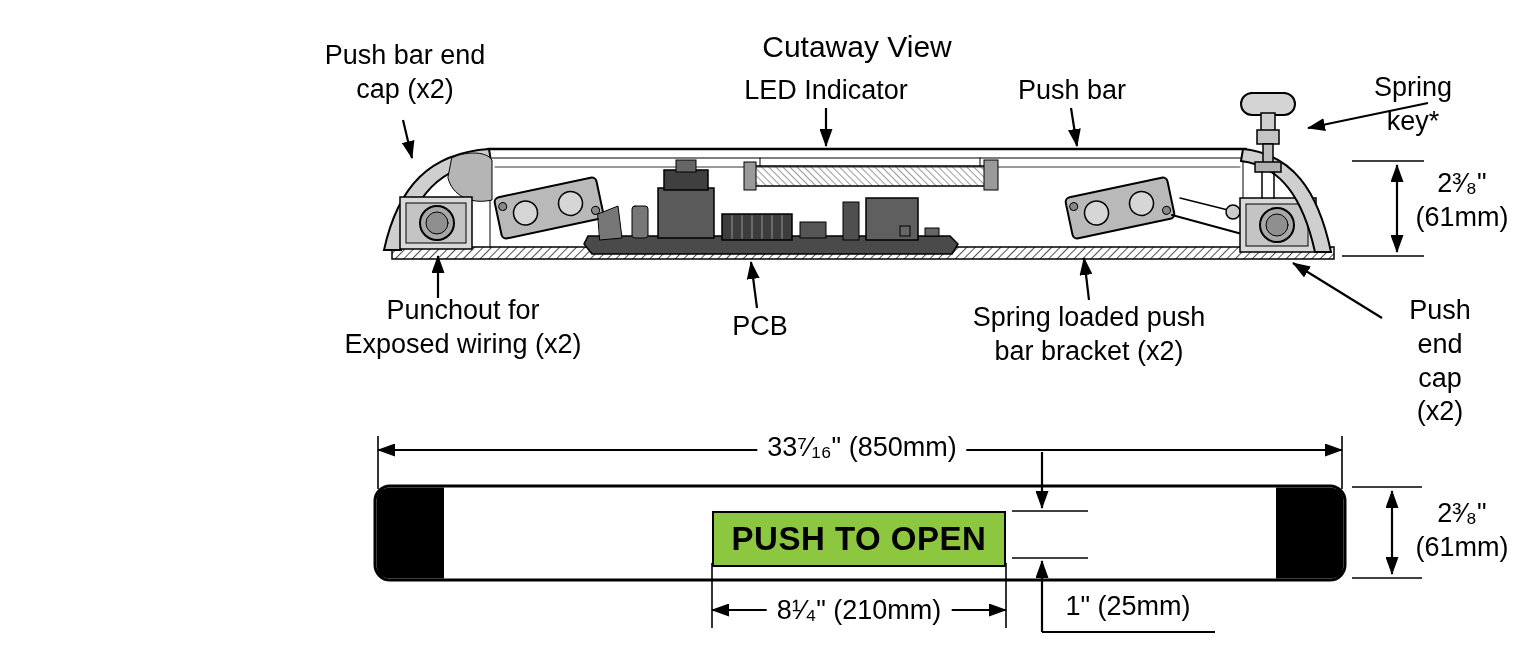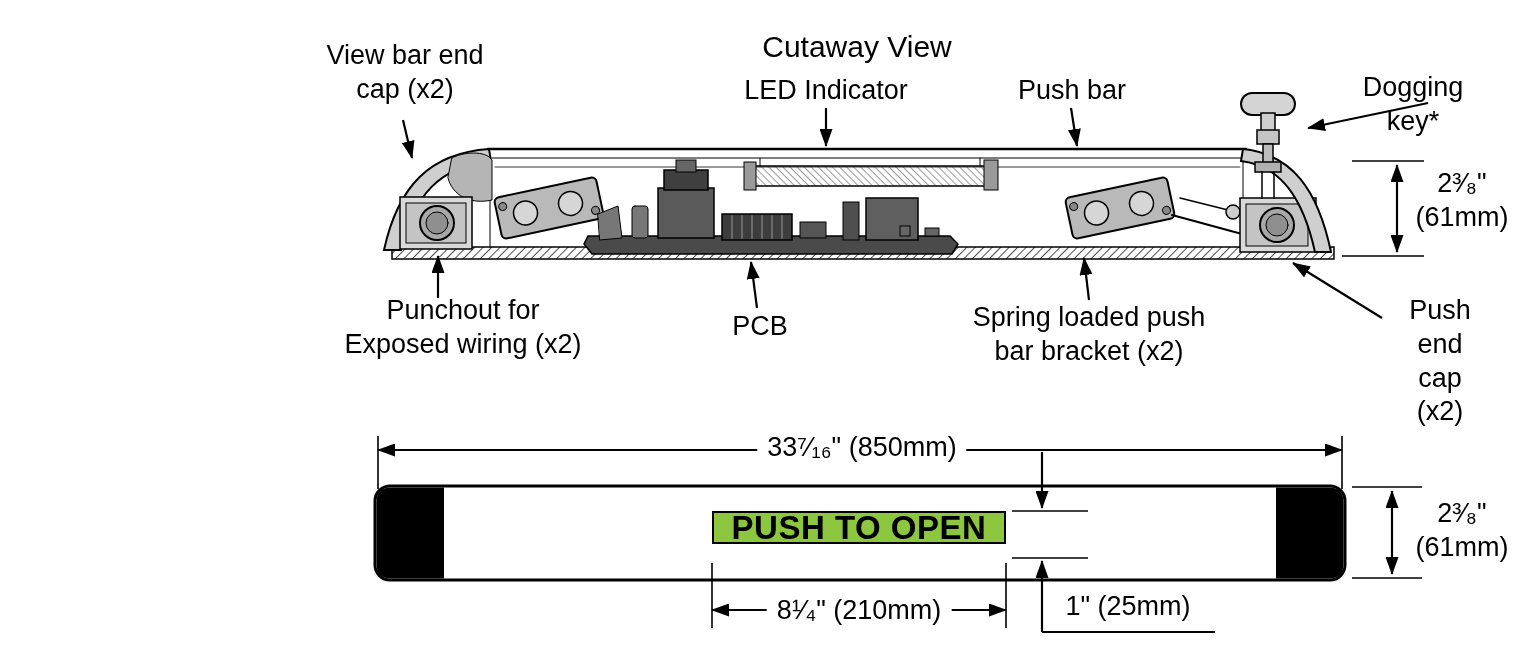--- a/index.html
+++ b/index.html
@@ -12,21 +12,21 @@
     text-align:center; white-space:pre-line;
     font-size:27px; line-height:1.25; color:#000;
   }
   .lbl.bg { background:#fff; padding:0 10px; white-space:nowrap; }
   .title { font-size:30px;margin-top:24px; }
   .footnote {
     position:absolute; left:6px; top:616px;
     font-size:27px; white-space:nowrap; text-align:left;
   }
   .ptolabel {
-    position:absolute; left:712px; top:511px; width:294px; height:33px;
+    position:absolute; left:712px; top:511px; width:294px; height:56px;
     border:2px solid #000; display:flex; align-items:center; justify-content:center;
     font-weight:700; font-size:33px; letter-spacing:0.5px; color:#000;
   }
 </style>
 </head>
 <body>
 
 <div class="stage">
 
   <svg class="draw" width="1529" height="657" viewBox="0 0 1529 657">
@@ -183,28 +183,28 @@
       <g stroke="#000">
         <line x1="1352" y1="487" x2="1422" y2="487" stroke-width="1.6"></line>
         <line x1="1352" y1="578" x2="1422" y2="578" stroke-width="1.6"></line>
         <line x1="1392" y1="491" x2="1392" y2="574" stroke-width="2.2" marker-start="url(#ah)" marker-end="url(#ah)"></line>
       </g>
     </g>
   </svg>
 
   <div class="lbl title" style="left:857px; top:4px;">Cutaway View</div>
 
-  <div class="lbl" style="left:405px; top:39px;">View bar end
+  <div class="lbl" style="left:405px; top:39px;">Push bar end
 cap (x2)</div>
 
   <div class="lbl" style="left:826px; top:74px;">LED Indicator</div>
 
   <div class="lbl" style="left:1072px; top:74px;">Push bar</div>
 
-  <div class="lbl" style="left:1413px; top:71px;">Dogging key*</div>
+  <div class="lbl" style="left:1413px; top:71px;">Spring key*</div>
 
   <div class="lbl" style="left:1462px; top:167px;">2³⁄₈"
 (61mm)</div>
 
   <div class="lbl" style="left:463px; top:294px;">Punchout for
 Exposed wiring (x2)</div>
 
   <div class="lbl" style="left:760px; top:310px;">PCB</div>
 
   <div class="lbl" style="left:1089px; top:301px;">Spring loaded push

